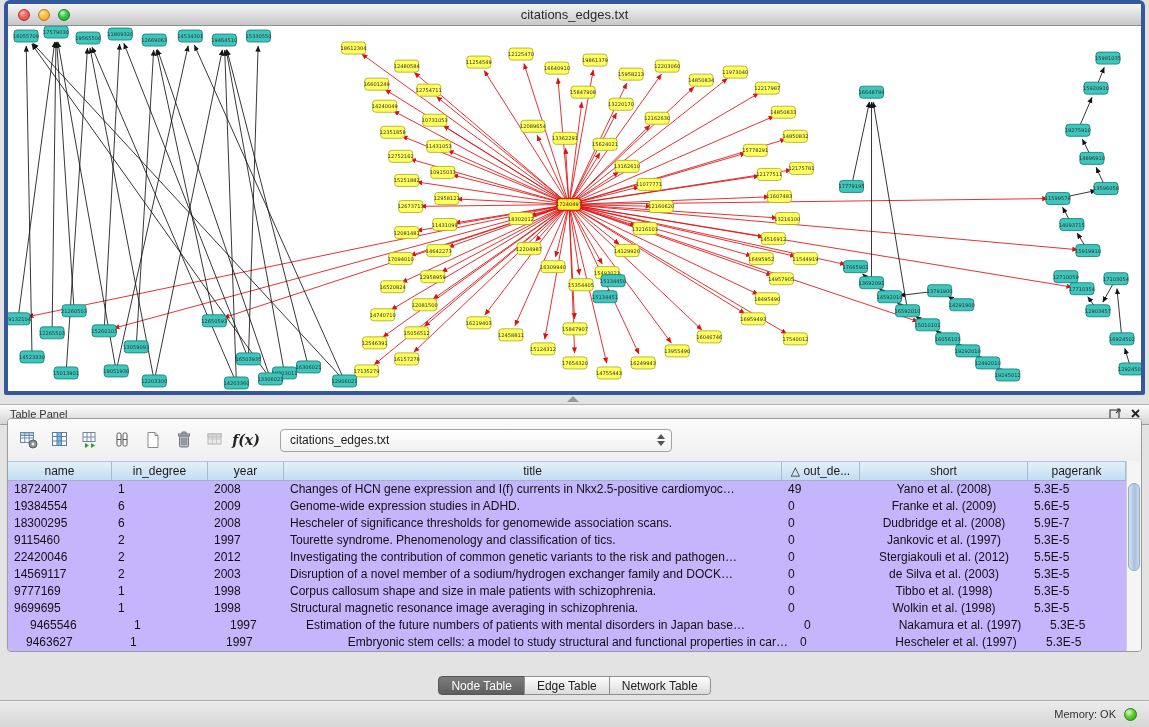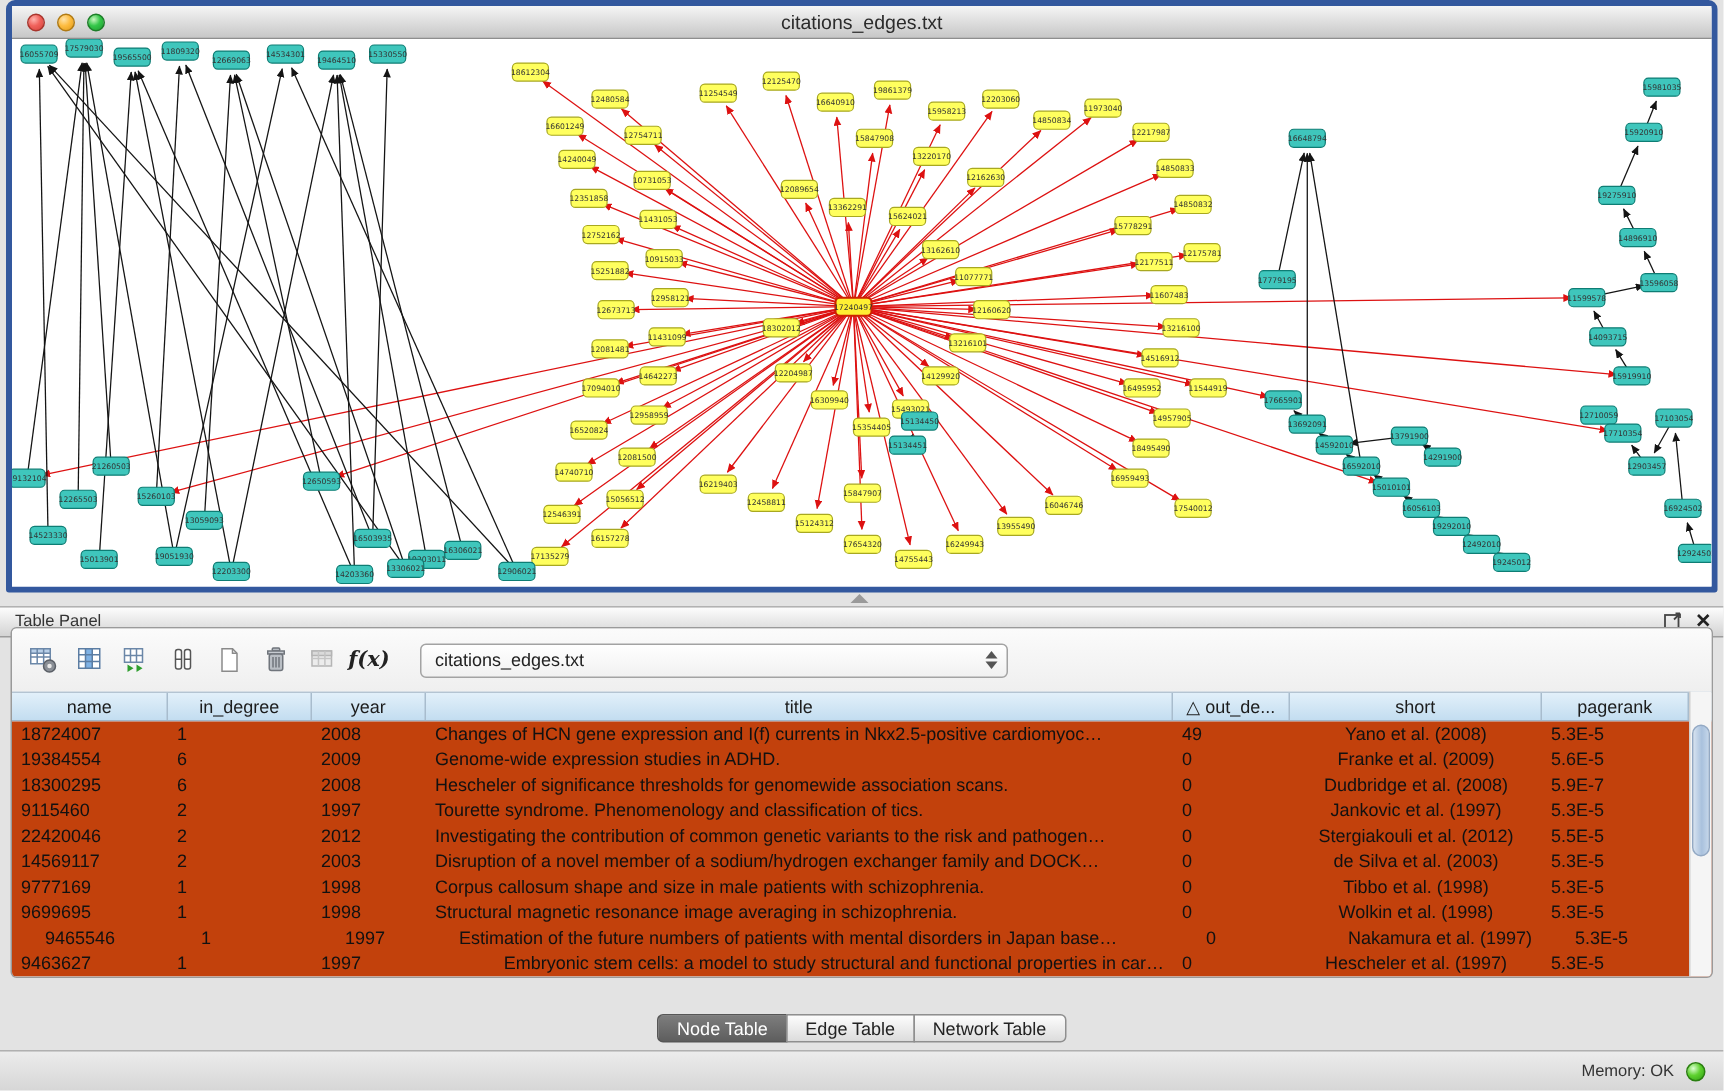--- a/index.html
+++ b/index.html
@@ -65,21 +65,21 @@
   .combo-arrows { margin-left:auto; display:flex; flex-direction:column; gap:2px; }
   .combo-arrows .up   { width:0;height:0;border-left:4px solid transparent;border-right:4px solid transparent;border-bottom:5px solid #555; }
   .combo-arrows .down { width:0;height:0;border-left:4px solid transparent;border-right:4px solid transparent;border-top:5px solid #555; }
 
   .thead { display:flex; height:20px; background:linear-gradient(#e2f0fa,#c3ddf0); border-top:1px solid #b4c4d2; border-bottom:1px solid #9fb4c6; }
   .th {
     font-size:12px; color:#1c1c1c; line-height:18px; text-align:center;
     border-right:1px solid #a8bccd; padding:0 4px;
     white-space:nowrap; overflow:hidden; flex-shrink:0;
   }
-  .tbody { background:#c2410c; }
+  .tbody { background:#c4b5fd; }
   .tr { display:flex; height:17px; }
   .td {
     font-size:12px; color:#111; line-height:17px; padding:0 6px;
     white-space:nowrap; overflow:hidden; flex-shrink:0;
   }
   .td5 { text-align:center; }
 
   .vscroll {
     position:absolute; right:0; top:42px; bottom:0; width:15px;
     background:#f5f5f5; border-left:1px solid #cfcfcf;
@@ -957,21 +957,21 @@
       <div class="tr">
         <div class="td td0" style="width: 104px; margin-left: 16px;">9465546</div>
         <div class="td td1" style="width: 96px;">1</div>
         <div class="td td2" style="width: 76px;">1997</div>
         <div class="td td3" style="width: 498px;">Estimation of the future numbers of patients with mental disorders in Japan base…</div>
         <div class="td td4" style="width: 78px;">0</div>
         <div class="td td5" style="width: 168px;">Nakamura et al. (1997)</div>
         <div class="td td6" style="width: 98px;">5.3E-5</div>
       </div>
       <div class="tr">
-        <div class="td td0" style="width: 104px;">9463627</div>
+        <div class="td td0" style="width: 104px; margin-left: 12px;">9463627</div>
         <div class="td td1" style="width: 96px;">1</div>
         <div class="td td2" style="width: 76px;">1997</div>
         <div class="td td3" style="width: 498px; text-align: right;">Embryonic stem cells: a model to study structural and functional properties in car…</div>
         <div class="td td4" style="width: 78px;">0</div>
         <div class="td td5" style="width: 168px;">Hescheler et al. (1997)</div>
         <div class="td td6" style="width: 98px;">5.3E-5</div>
       </div>
     </div>
   <div class="vscroll">
     <div class="vthumb"></div>

